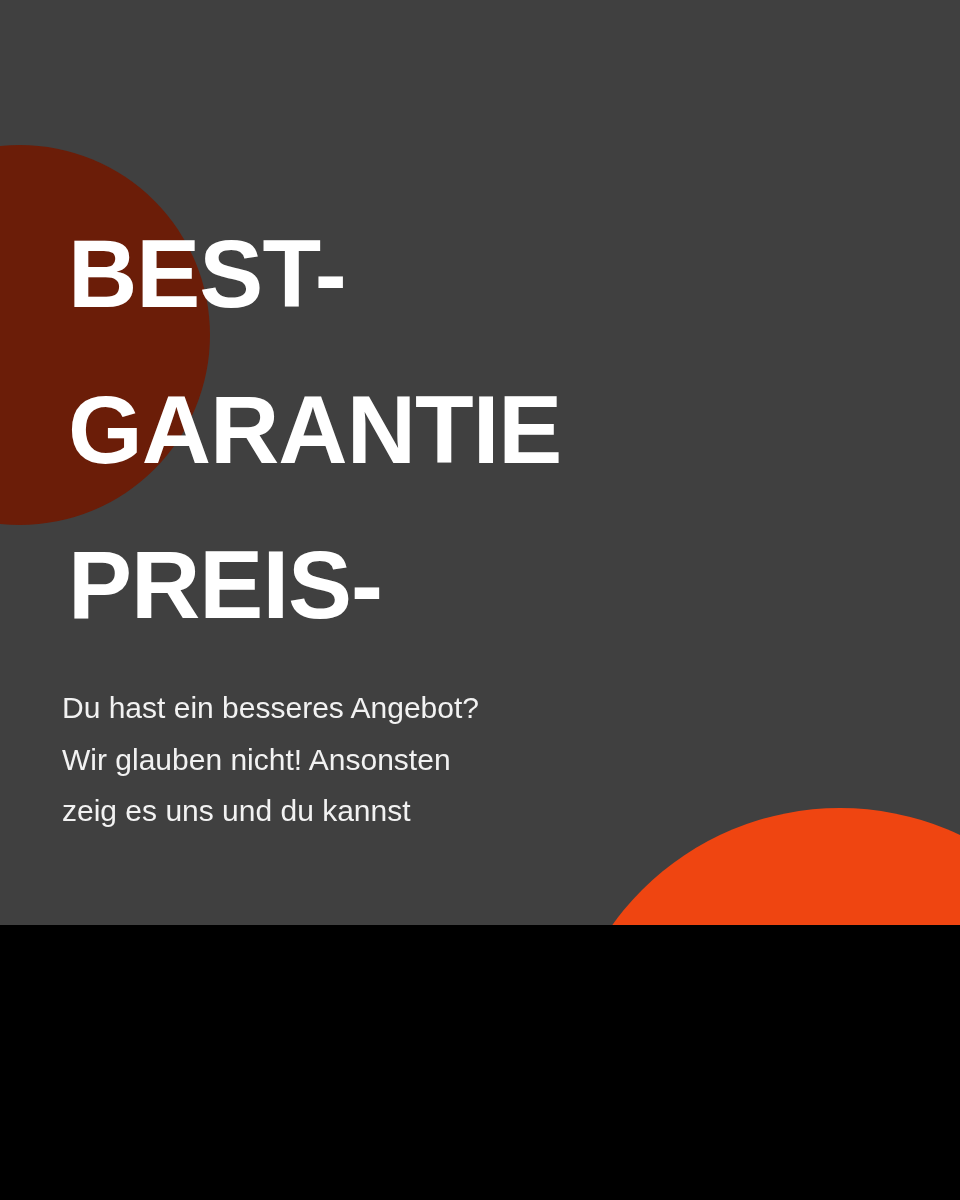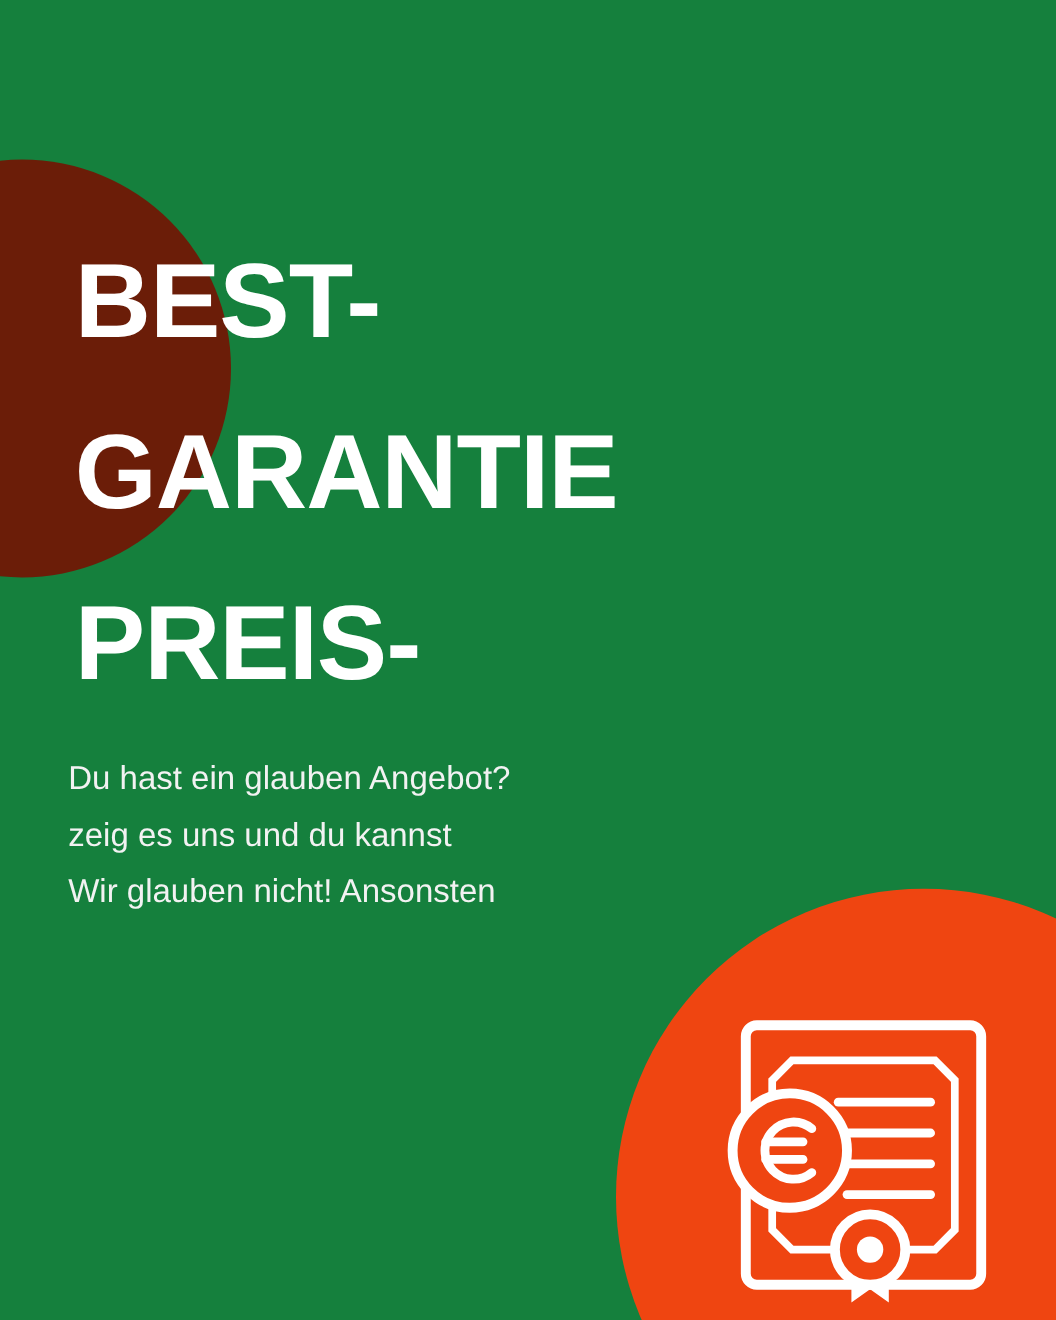--- a/index.html
+++ b/index.html
@@ -6,22 +6,22 @@
     margin: 0;
     padding: 0;
     background: #000000;
   }
   body {
     font-family: "Liberation Sans", sans-serif;
   }
   .poster {
     position: relative;
     width: 960px;
-    height: 1200px;
-    background: #15803d;
+    height: 925px;
+    background: #404040;
     overflow: hidden;
   }
   
   .blob-dark {
     position: absolute;
     left: -170px;
     top: 145px;
     width: 380px;
     height: 380px;
     border-radius: 50%;
@@ -96,23 +96,23 @@
 
   <div class="content">
 
     <div class="headline">
       <span class="line">BEST-</span>
       <span class="line">GARANTIE</span>
       <span class="line">PREIS-</span>
     </div>
 
     <div class="subtext">
-      <span class="sline">Du hast ein glauben Angebot?</span>
+      <span class="sline">Du hast ein besseres Angebot?</span>
+      <span class="sline">Wir glauben nicht! Ansonsten</span>
       <span class="sline">zeig es uns und du kannst</span>
-      <span class="sline">Wir glauben nicht! Ansonsten</span>
     </div>
 
     <div class="cert-icon">
       <svg viewBox="0 0 270 270" xmlns="http://www.w3.org/2000/svg">
 
         <rect x="28" y="14" width="214" height="236" rx="10" ry="10" fill="none" stroke="#ffffff" stroke-width="9"></rect>
 
         <path d="M52 64 L70 46 L200 46 L218 64 L218 200 L200 218 L70 218 L52 200 Z" fill="none" stroke="#ffffff" stroke-width="7"></path>
 
         <g stroke="#ffffff" stroke-width="8" stroke-linecap="round">

